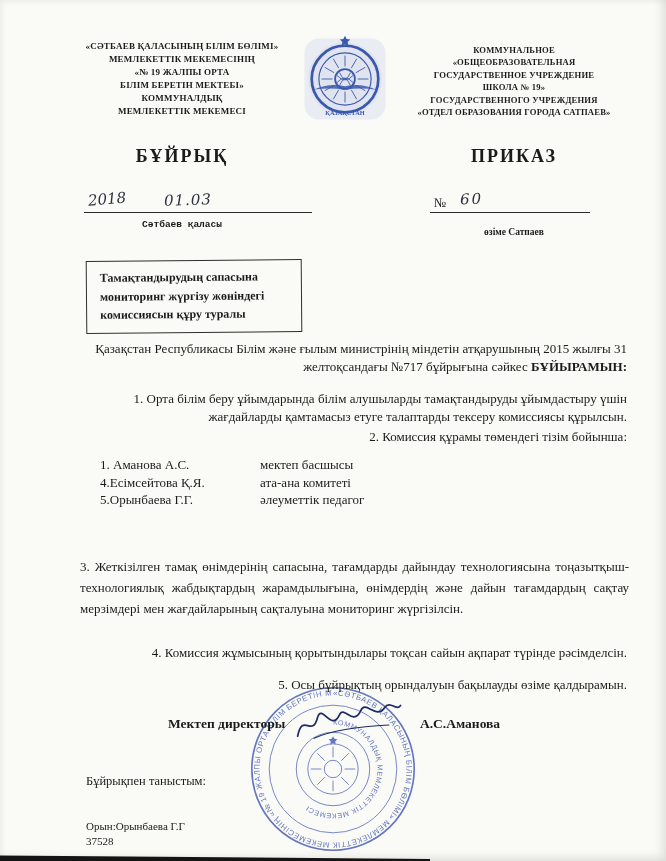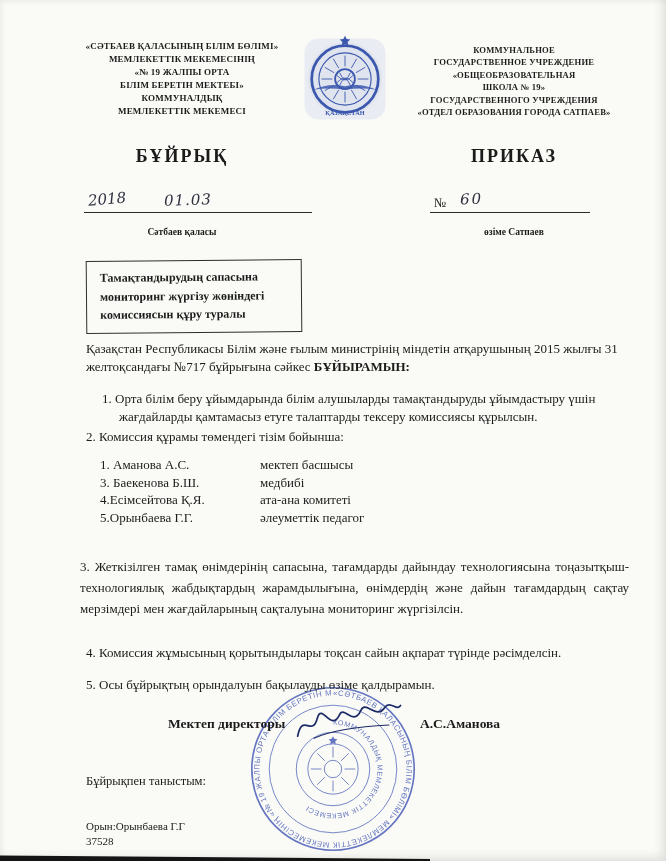--- a/index.html
+++ b/index.html
@@ -21,35 +21,35 @@
   
   .hw { position:absolute; font-family:"DejaVu Serif", serif; font-style:italic; color:#2e3140; font-size:15px; z-index:2; }
   .hw-year { left:88px;  top:190px; transform:rotate(-5deg); }
   .hw-date { left:164px; top:191px; transform:rotate(-2deg); letter-spacing:1px; }
   .hw-num  { left:460px; top:190px; transform:rotate(-2deg); letter-spacing:2px; }
   .rule { position:absolute; height:0; border-bottom:1.2px solid #2a2a2a; z-index:2; }
   .rule-left  { left:84px;  top:212px; width:228px; }
   .rule-right { left:430px; top:212px; width:160px; }
   .no-sign { position:absolute; left:434px; top:195px; font-size:13px; z-index:2; }
   .city { position:absolute; font-size:9.5px; font-weight:700; text-align:center; z-index:2; }
-  .city-kk { left:56px;  top:227px; width:252px; }
+  .city-kk { left:56px;  top:219px; width:252px;font-family:Liberation Mono, monospace; }
   .city-ru { left:398px; top:227px; width:232px; }
   
   .subject-box {
     position:absolute; left:86px; top:260px; width:216px;
     padding:7px 8px 8px 13px; border:1.4px solid #2e2e2e;
     font-weight:700; font-size:12px; line-height:1.55;
     transform:rotate(-.5deg); background:#fafaf6; z-index:2;
   }
   
-  .para { position:absolute; left:86px; width:541px; font-size:13px; line-height:1.4; z-index:2; }
+  .para { position:absolute; left:86px; width:541px; font-size:13px; line-height:1.4; z-index:2;text-align:right; }
   .intro { top:340px; }
   .b { font-weight:700; }
   .hang { padding-left:17px; text-indent:-17px; }
-  .item1 { top:390px;margin-left:16px; }
+  .item1 { top:390px; }
   .item2 { top:428px; }
   .commission { position:absolute; left:100px; top:456px; width:520px; font-size:13px; z-index:2; }
   .c-row { display:flex; line-height:17.6px; }
   .c-name { flex:0 0 128px; white-space:nowrap; }
   .c-role { flex:1;margin-left:32px; }
   .p3 { top:556px; left:80px; width:549px; text-align:justify; line-height:1.62; }
   .p4 { top:644px; }
   .p5 { top:676px; }
   
   .sig-title { position:absolute; left:168px; top:716px; font-size:13.5px; font-weight:700; z-index:2; }
@@ -106,22 +106,22 @@
       <circle cx="50" cy="50" r="11" fill="none" class="em-blue" stroke-width="2"></circle>
       <path d="M41,46 q9,10 18,0 M41,54 q9,-10 18,0 M44,43 q6,14 12,0 M44,57 q6,-14 12,0" fill="none" class="em-blue" stroke-width="1"></path>
       <path d="M50,2 l1.8,3.6 4,.6 -2.9,2.8 .7,4 -3.6,-1.9 -3.6,1.9 .7,-4 -2.9,-2.8 4,-.6 z" fill="#3c58ae"></path>
       <path d="M15,62 Q32,54 50,58 Q68,54 85,62 Q68,59 50,62 Q32,59 15,62 Z" fill="#3c58ae" opacity=".85"></path>
       <text x="50" y="90" text-anchor="middle" font-size="7" font-weight="bold" fill="#3c58ae">ҚАЗАҚСТАН</text>
     </svg>
   </div>
 
   <div class="org org-right">
     <div>КОММУНАЛЬНОЕ</div>
+    <div>«ОБЩЕОБРАЗОВАТЕЛЬНАЯ</div>
     <div>ГОСУДАРСТВЕННОЕ УЧРЕЖДЕНИЕ</div>
-    <div>«ОБЩЕОБРАЗОВАТЕЛЬНАЯ</div>
     <div>ШКОЛА № 19»</div>
     <div>ГОСУДАРСТВЕННОГО УЧРЕЖДЕНИЯ</div>
     <div>«ОТДЕЛ ОБРАЗОВАНИЯ ГОРОДА САТПАЕВ»</div>
   </div>
 
   <div class="doc-title t-kk">БҰЙРЫҚ</div>
   <div class="doc-title t-ru">ПРИКАЗ</div>
 
   <div class="hw hw-year">2018</div>
   <div class="hw hw-date">01.03</div>
@@ -140,24 +140,20 @@
 
   <p class="para intro"><span>Қазақстан Республикасы Білім және ғылым министрінің міндетін атқарушының 2015 жылғы 31 желтоқсандағы №717 бұйрығына сәйкес </span><span class="b">БҰЙЫРАМЫН:</span></p>
 
   <p class="para hang item1">1.  Орта білім беру ұйымдарында білім алушыларды тамақтандыруды ұйымдастыру үшін жағдайларды қамтамасыз етуге талаптарды тексеру комиссиясы құрылсын.</p>
   <p class="para hang item2">2.  Комиссия құрамы төмендегі тізім бойынша:</p>
 
   <div class="commission">
     <div class="c-row">
       <span class="c-name">1. Аманова А.С.</span>
       <span class="c-role">мектеп басшысы</span>
-    </div>
-    <div class="c-row">
-      <span class="c-name">3. Баекенова Б.Ш.</span>
-      <span class="c-role">медбибі</span>
     </div>
     <div class="c-row">
       <span class="c-name">4.Есімсейтова Қ.Я.</span>
       <span class="c-role">ата-ана комитеті</span>
     </div>
     <div class="c-row">
       <span class="c-name">5.Орынбаева Г.Г.</span>
       <span class="c-role">әлеуметтік педагог</span>
     </div>
   </div>

